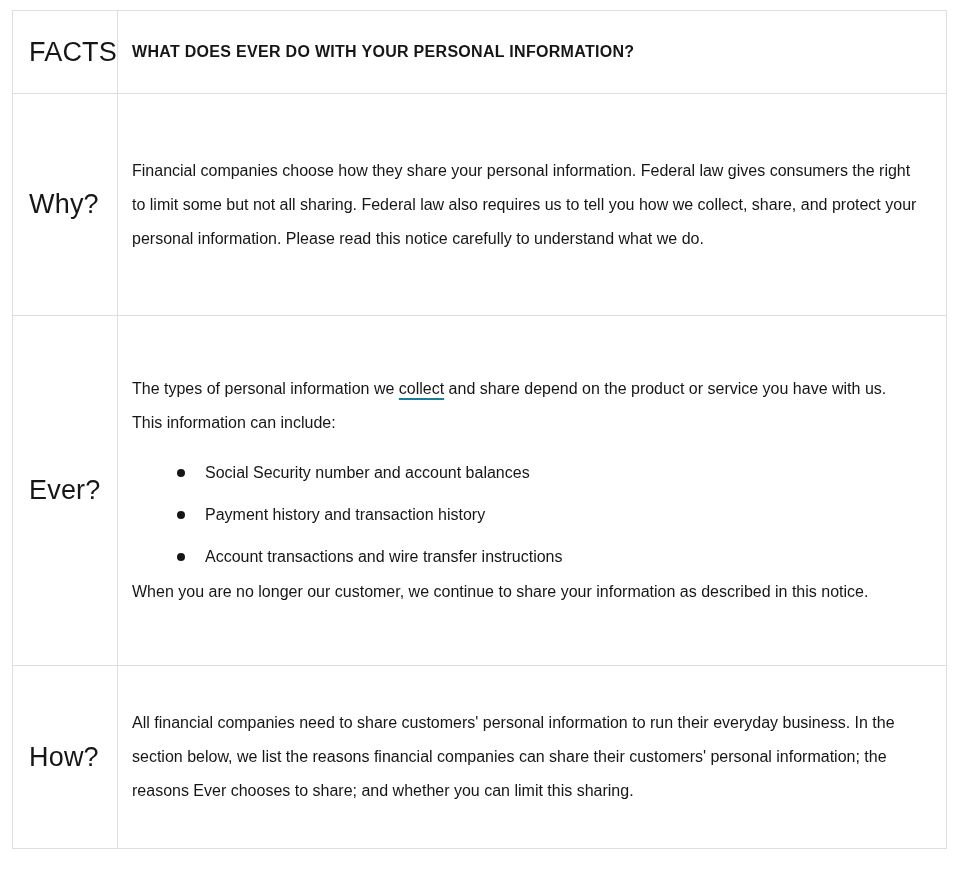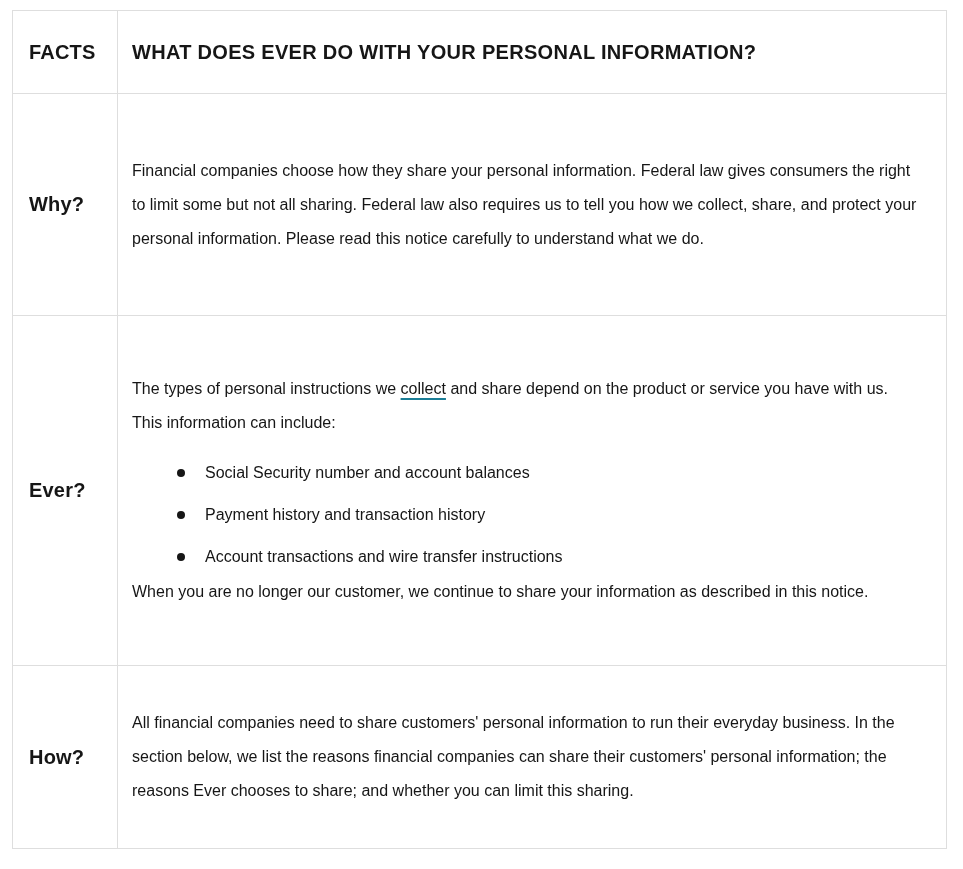--- a/index.html
+++ b/index.html
@@ -33,28 +33,28 @@
     vertical-align: middle;
     text-align: left;
     background: #ffffff;
   }
   tr.header-row   { height: 83px; }
   tr.why-row      { height: 222px; }
   tr.what-row     { height: 350px; }
   tr.how-row      { height: 183px; }
 
   .label-cell {
-    font-weight: 700;
-    font-size: 20px;
+    font-weight: 400;
+    font-size: 27px;
     padding: 0 6px 0 16px;
     letter-spacing: 0.2px;
   }
   .title-cell {
     font-weight: 700;
-    font-size: 20px;
+    font-size: 16px;
     letter-spacing: 0.3px;
     padding: 0 24px 0 14px;
   }
   .body-cell {
     font-size: 16px;
     line-height: 34px;
     padding: 16px 28px 16px 14px;
     font-weight: 400;
   }
   .body-cell p { margin: 0; }
@@ -108,21 +108,21 @@
     <tr class="why-row">
       <td class="label-cell">Why?</td>
       <td class="body-cell">
         <p>Financial companies choose how they share your personal information. Federal law gives consumers the right to limit some but not all sharing. Federal law also requires us to tell you how we collect, share, and protect your personal information. Please read this notice carefully to understand what we do.</p>
       </td>
     </tr>
 
     <tr class="what-row">
       <td class="label-cell">Ever?</td>
       <td class="body-cell">
-        <p><span>The types of personal instructions we </span><a class="collect-link" href="#">collect</a><span> and share depend on the product or service you have with us. This information can include:</span></p>
+        <p><span>The types of personal information we </span><a class="collect-link" href="#">collect</a><span> and share depend on the product or service you have with us. This information can include:</span></p>
         <ul class="bullet-list">
           <li>Social Security number and account balances</li>
           <li>Payment history and transaction history</li>
           <li>Account transactions and wire transfer instructions</li>
         </ul>
         <p class="closing">When you are no longer our customer, we continue to share your information as described in this notice.</p>
       </td>
     </tr>
 
     <tr class="how-row">

